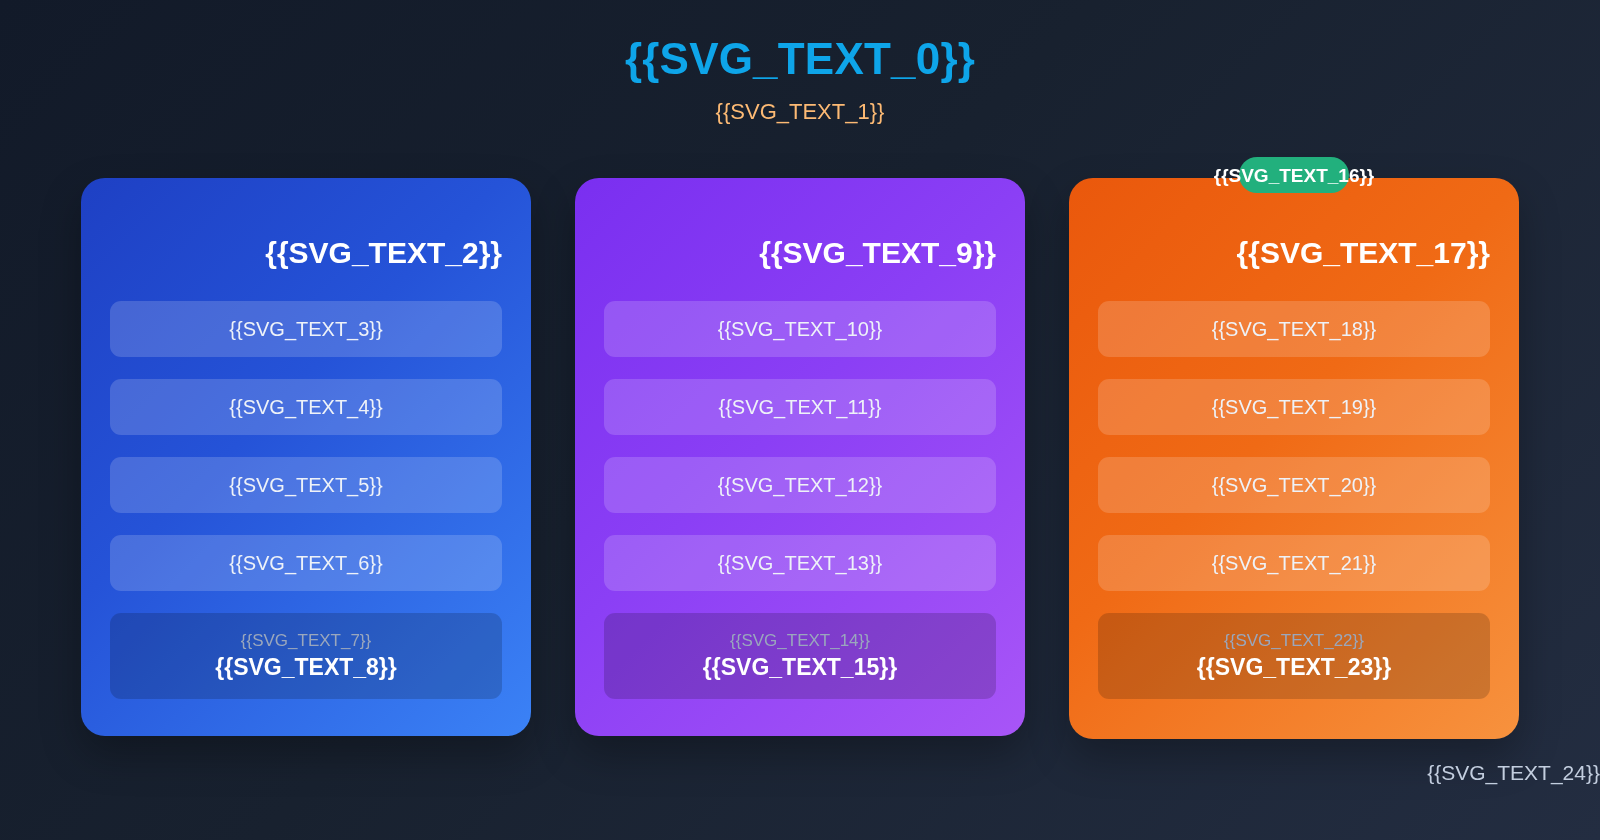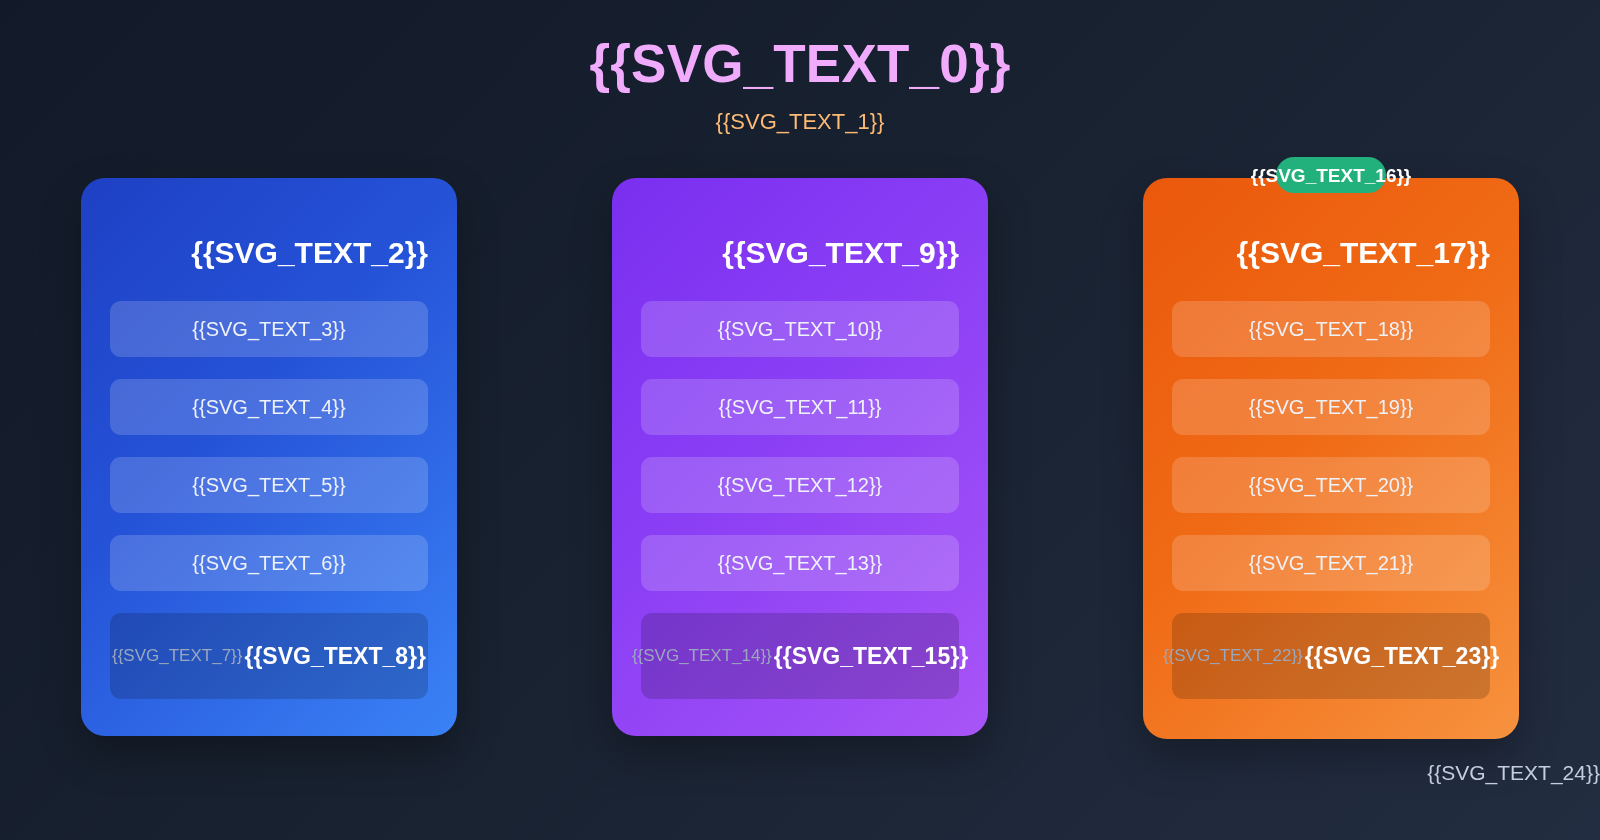--- a/index.html
+++ b/index.html
@@ -15,24 +15,24 @@
     background:#131b2b;
     background-image:linear-gradient(135deg,#121a29 0%, #18212f 45%, #232d41 100%);
     color:#ffffff;
     position:relative;
   }
 
   
   .header { width:100%; text-align:center; padding-top:34px; }
 
   .page-title {
-    font-size:53px;
+    font-size:44px;
     font-weight:bold;
     letter-spacing:0.2px;
-    color:#f0abfc;
+    color:#0ea5e9;
     line-height:1.15;
   }
 
   .page-subtitle {
     margin-top:14px;
     font-size:22px;
     font-weight:normal;
     color:#fdba74;
     line-height:1.2;
   }
@@ -43,21 +43,21 @@
     left:81px;
     top:178px;
     width:1438px;
     display:flex;
     justify-content:space-between;
     align-items:flex-start;
   }
 
   .card {
     position:relative;
-    width:376px;
+    width:450px;
     border-radius:24px;
     padding:29px 29px 37px 29px;
     box-shadow:0 18px 40px rgba(0,0,0,0.28);
   }
 
   .card-blue   { background-image:linear-gradient(135deg,#1e40c4 0%, #2553d8 42%, #3b82f6 100%); }
   .card-purple { background-image:linear-gradient(135deg,#7a2ff0 0%, #8b3ff5 45%, #a855f7 100%); }
   .card-orange {
     background-image:linear-gradient(135deg,#ea580c 0%, #f06a15 45%, #f7923e 100%);
     margin-top:0px;
@@ -84,21 +84,21 @@
     display:flex;
     align-items:center;
     justify-content:center;
     font-size:20px;
     color:#eef2f8;
     line-height:1.2;
   }
 
   .row-featured {
     height:86px;
-    flex-direction:row;
+    flex-direction:column;
     gap:2px;
     background:rgba(0,0,0,0.17);
   }
 
   .row-featured .featured-label {
     font-size:17px;
     color:#9aa7bd;
     line-height:1.25;
   }
 

